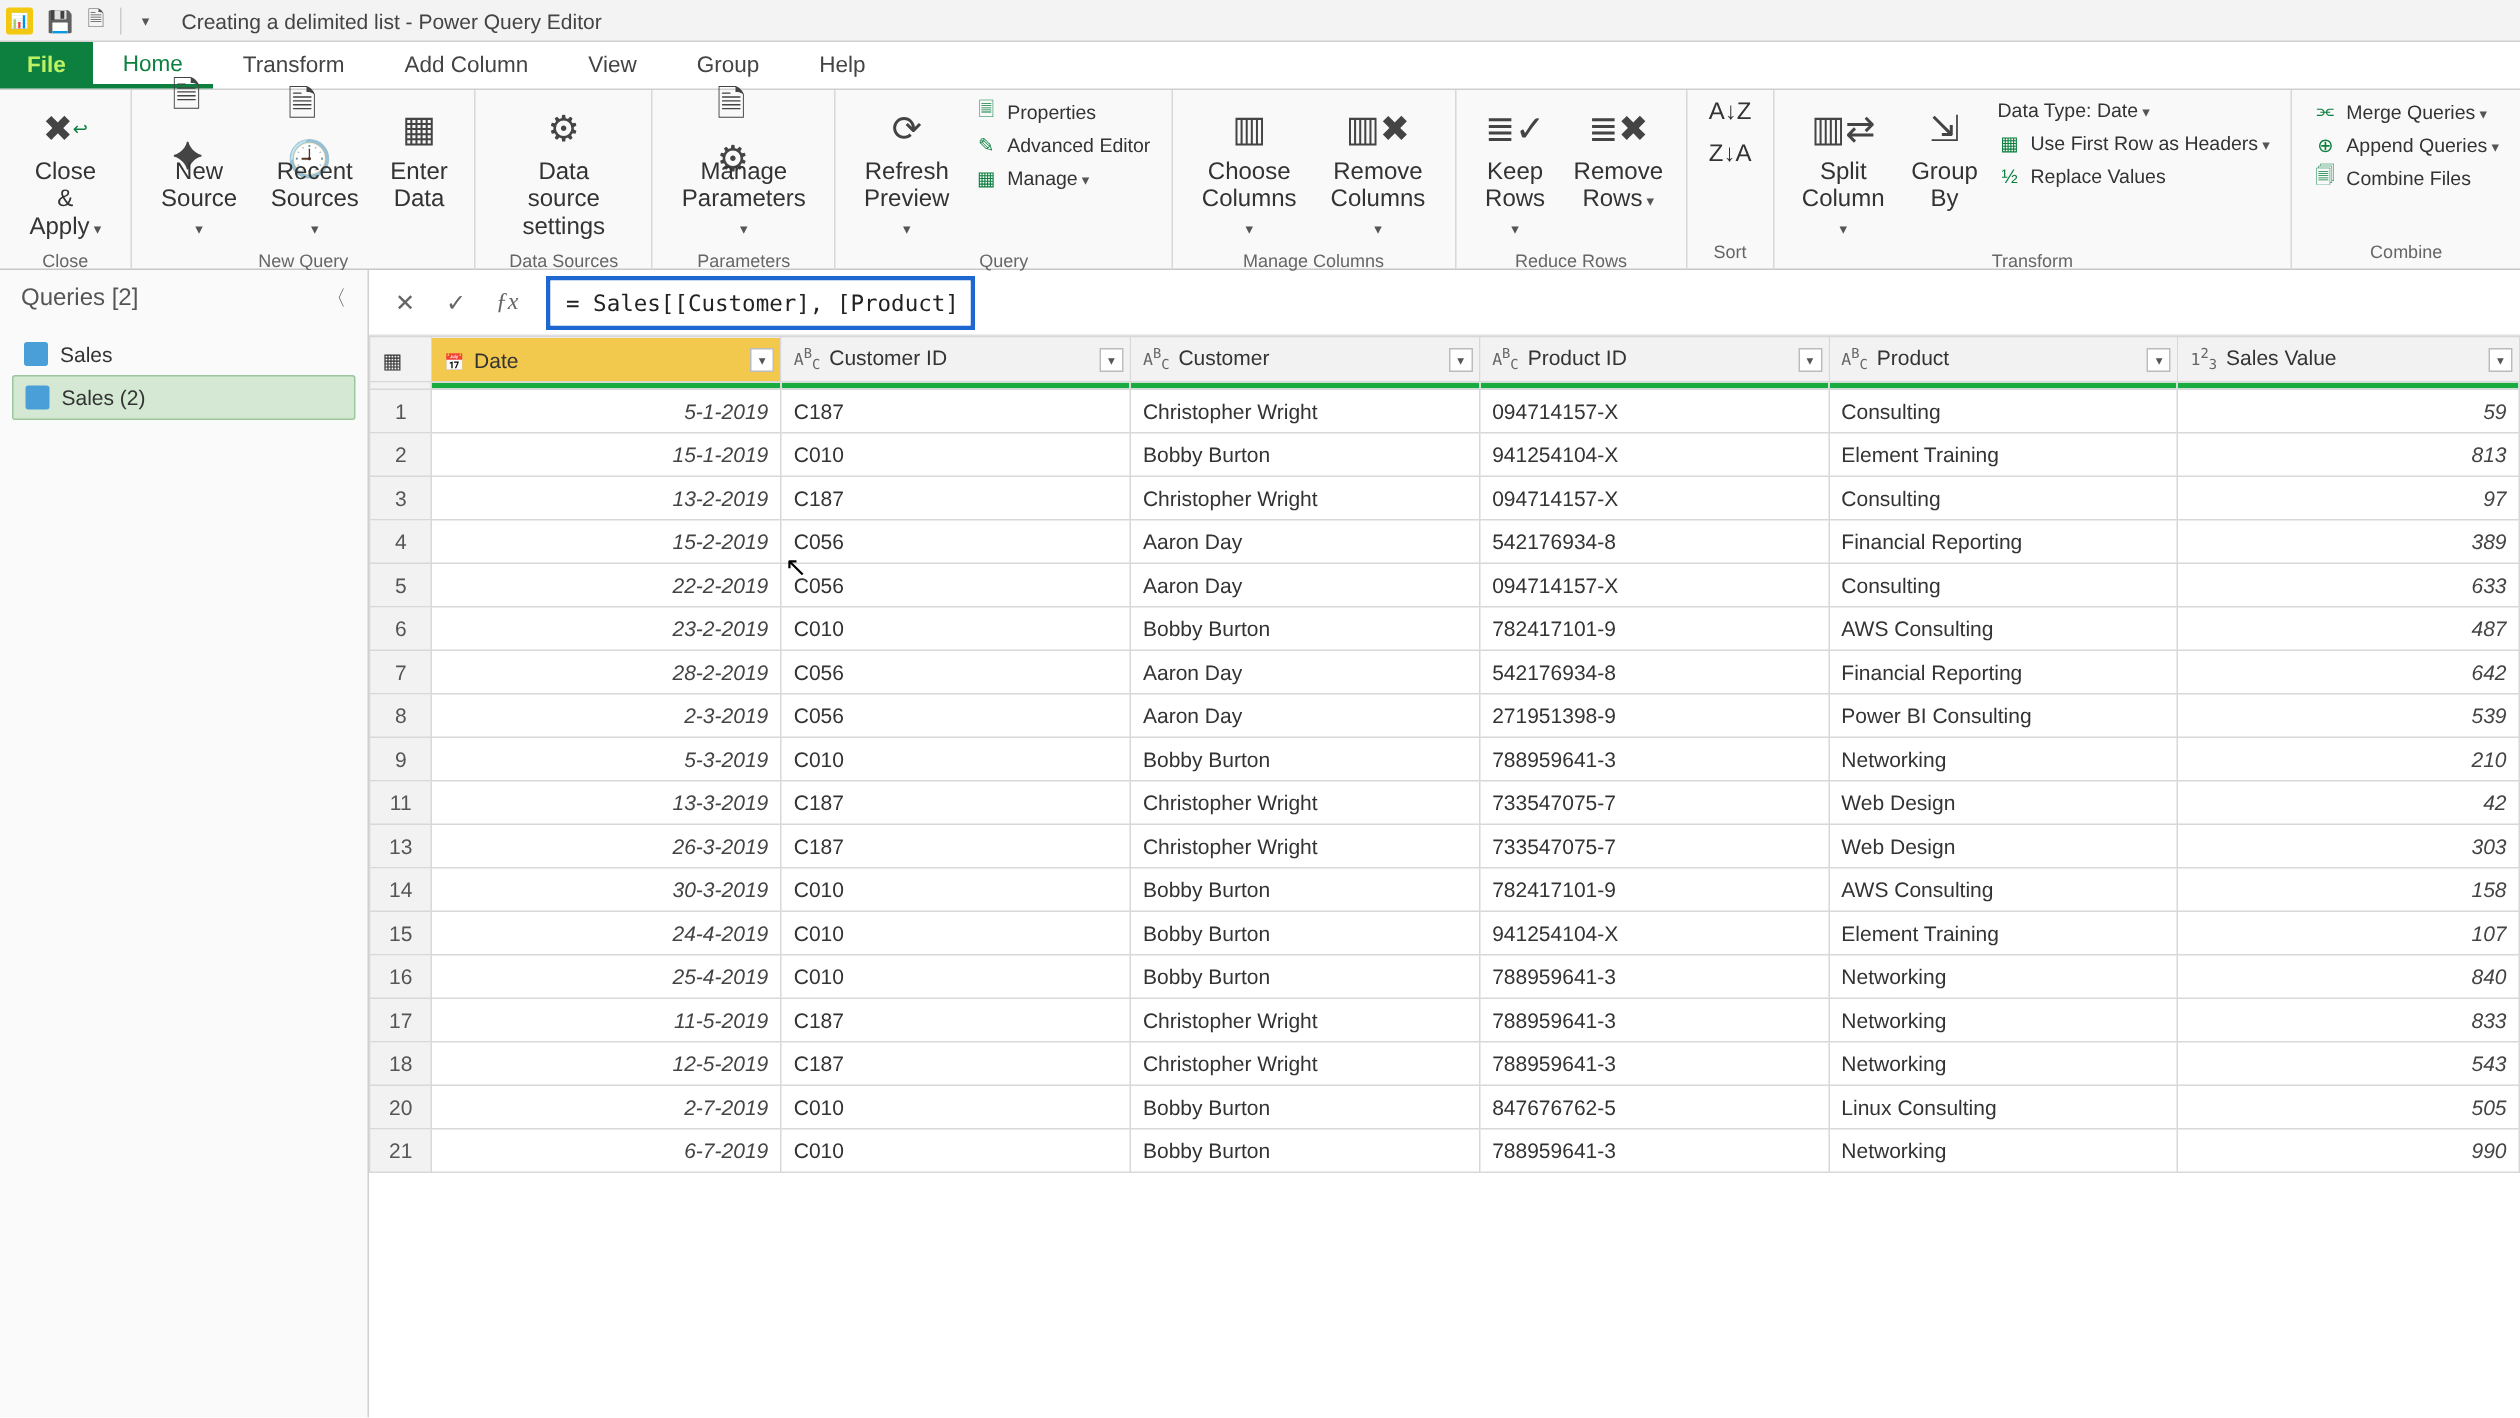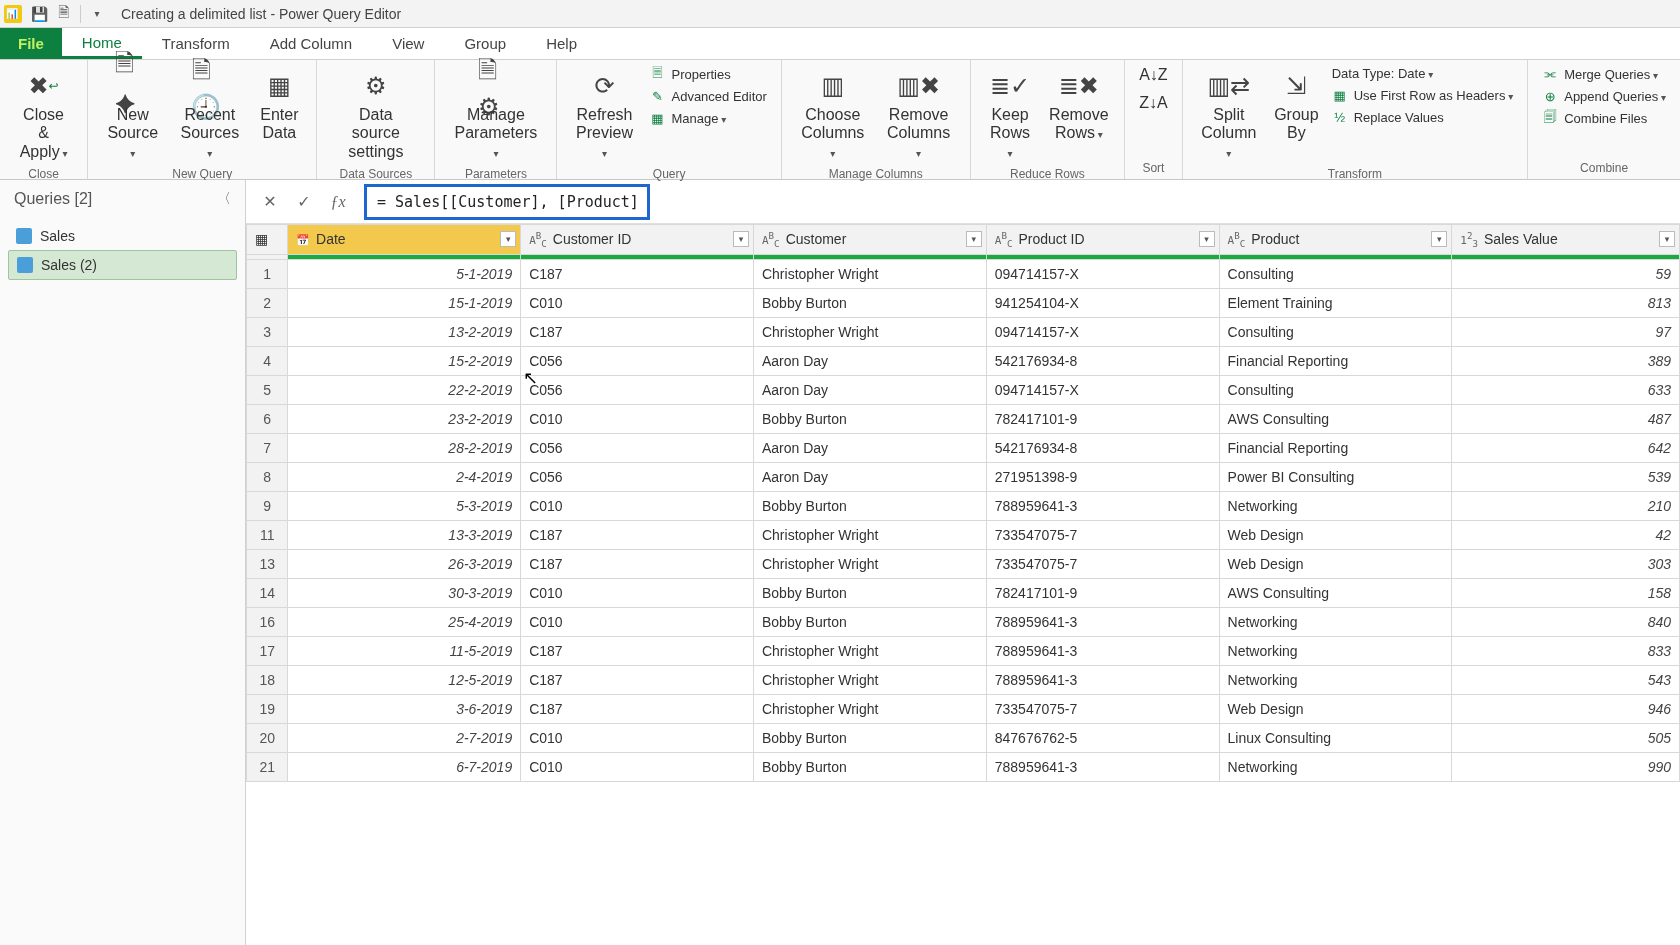--- a/index.html
+++ b/index.html
@@ -396,21 +396,21 @@
               <td class="rownum">7</td>
               <td class="num">28-2-2019</td>
               <td class="txt">C056</td>
               <td class="txt">Aaron Day</td>
               <td class="txt">542176934-8</td>
               <td class="txt">Financial Reporting</td>
               <td class="num">642</td>
             </tr>
             <tr>
               <td class="rownum">8</td>
-              <td class="num">2-4-2019</td>
+              <td class="num">2-3-2019</td>
               <td class="txt">C056</td>
               <td class="txt">Aaron Day</td>
               <td class="txt">271951398-9</td>
               <td class="txt">Power BI Consulting</td>
               <td class="num">539</td>
             </tr>
             <tr>
               <td class="rownum">9</td>
               <td class="num">5-3-2019</td>
               <td class="txt">C010</td>
@@ -440,20 +440,29 @@
             <tr>
               <td class="rownum">14</td>
               <td class="num">30-3-2019</td>
               <td class="txt">C010</td>
               <td class="txt">Bobby Burton</td>
               <td class="txt">782417101-9</td>
               <td class="txt">AWS Consulting</td>
               <td class="num">158</td>
             </tr>
             <tr>
+              <td class="rownum">15</td>
+              <td class="num">24-4-2019</td>
+              <td class="txt">C010</td>
+              <td class="txt">Bobby Burton</td>
+              <td class="txt">941254104-X</td>
+              <td class="txt">Element Training</td>
+              <td class="num">107</td>
+            </tr>
+            <tr>
               <td class="rownum">16</td>
               <td class="num">25-4-2019</td>
               <td class="txt">C010</td>
               <td class="txt">Bobby Burton</td>
               <td class="txt">788959641-3</td>
               <td class="txt">Networking</td>
               <td class="num">840</td>
             </tr>
             <tr>
               <td class="rownum">17</td>
@@ -467,29 +476,20 @@
             <tr>
               <td class="rownum">18</td>
               <td class="num">12-5-2019</td>
               <td class="txt">C187</td>
               <td class="txt">Christopher Wright</td>
               <td class="txt">788959641-3</td>
               <td class="txt">Networking</td>
               <td class="num">543</td>
             </tr>
             <tr>
-              <td class="rownum">19</td>
-              <td class="num">3-6-2019</td>
-              <td class="txt">C187</td>
-              <td class="txt">Christopher Wright</td>
-              <td class="txt">733547075-7</td>
-              <td class="txt">Web Design</td>
-              <td class="num">946</td>
-            </tr>
-            <tr>
               <td class="rownum">20</td>
               <td class="num">2-7-2019</td>
               <td class="txt">C010</td>
               <td class="txt">Bobby Burton</td>
               <td class="txt">847676762-5</td>
               <td class="txt">Linux Consulting</td>
               <td class="num">505</td>
             </tr>
             <tr>
               <td class="rownum">21</td>

